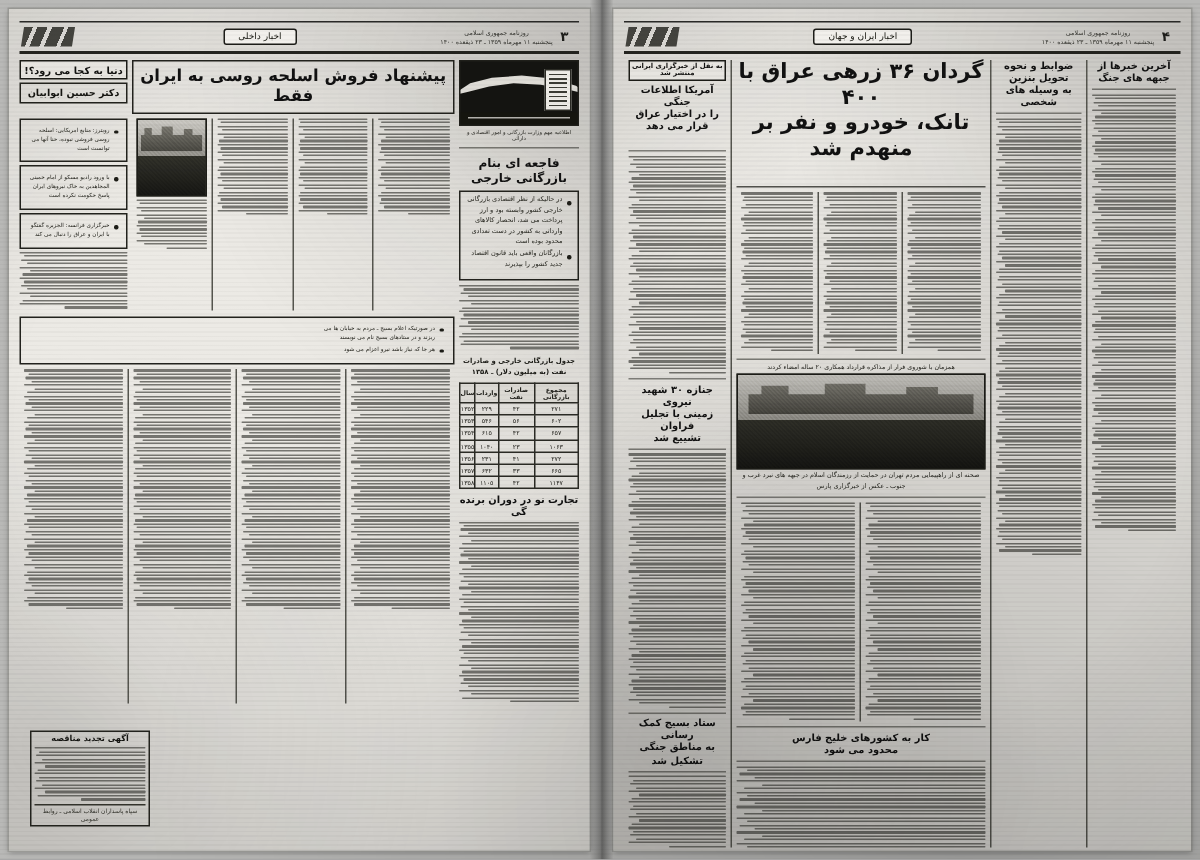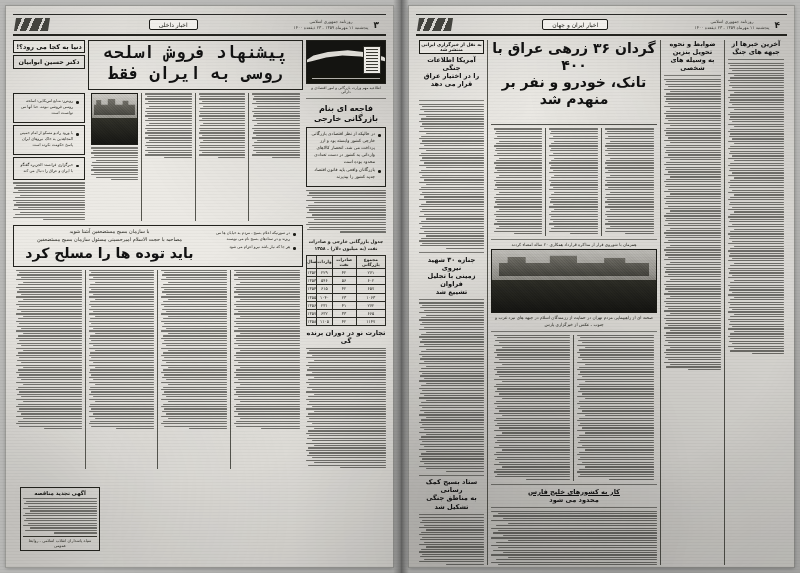--- a/index.html
+++ b/index.html
@@ -73,21 +73,21 @@
 
   
   .cols{display:flex;gap:0;}
   .col{position:relative;box-sizing:border-box;padding:0 3px;}
   .col + .col{border-right:.8px solid #55554e;}
 
   
   .hl{font-family:"DejaVu Sans","Liberation Sans",sans-serif;
       font-weight:bold;color:#111;text-align:center;direction:rtl;
       letter-spacing:-.3px;line-height:1.22;}
-  .hl-xl{font-size:17px;font-family:Liberation Mono, monospace;}
+  .hl-xl{font-size:11px;}
   .hl-lg{font-size:14px;}
   .hl-sm{font-size:8px;}
   .hl-xs{font-size:6.6px;}
   .kicker{font-size:5px;text-align:center;color:#26261f;line-height:1.5;direction:rtl;}
   .byline{font-size:6.4px;text-align:center;font-weight:bold;color:#141410;direction:rtl;}
 
   
   .box{border:1.2px solid #22221d;box-sizing:border-box;}
   .tagbox{border:1.3px solid #1b1b16;background:#e7e5e0;text-align:center;
           font-size:6.5px;font-weight:bold;color:#121210;padding:1.5px 0;direction:rtl;}
@@ -509,25 +509,20 @@
           </div>
 
           <div class="box" style="margin-top:4px;padding:2px 3px 3px;">
             <div style="display:flex;gap:4px;align-items:flex-start;">
               <div style="width:33%;">
                 <div class="blist" style="font-size:3.8px;">
                   <div>در صورتیکه اعلام بسیج ـ مردم به خیابان ها می ریزند و در ستادهای بسیج نام می نویسند</div>
                   <div>هر جا که نیاز باشد نیرو اعزام می شود</div>
                 </div>
               </div>
-              <div style="flex:1;">
-                <div class="kicker">با سازمان بسیج مستضعفین آشنا شوید</div>
-                <div class="kicker">مصاحبه با حجت الاسلام امیرحسینی مسئول سازمان بسیج مستضعفین</div>
-                <div class="hl hl-lg" style="margin-top:2px;">باید توده ها را مسلح کرد</div>
-              </div>
             </div>
           </div>
 
           <div class="cols grow" style="margin-top:3px;">
             <div class="col" style="width:25%;">
               <div class="lines dense">
                 <i></i>
                   <i></i>
                   <i></i>
                   <i></i>
@@ -1399,21 +1394,21 @@
                   <i></i>
                   <i></i>
                   <i></i>
                   <i></i>
                   <i class="short"></i>
               </div>
             </div>
           </div>
 
           <div class="rule hair" style="margin-top:3px;"></div>
-          <div class="hl hl-xs" style="margin-top:2px;text-decoration:underline;">کار به کشورهای خلیج فارس</div>
+          <div class="hl hl-xs" style="margin-top:2px;">کار به کشورهای خلیج فارس</div>
           <div class="hl hl-xs" style="margin-bottom:2px;">محدود می شود</div>
           <div class="rule hair"></div>
           <div class="lines dense">
             <i></i>
               <i></i>
               <i></i>
               <i></i>
               <i></i>
               <i></i>
               <i></i>

